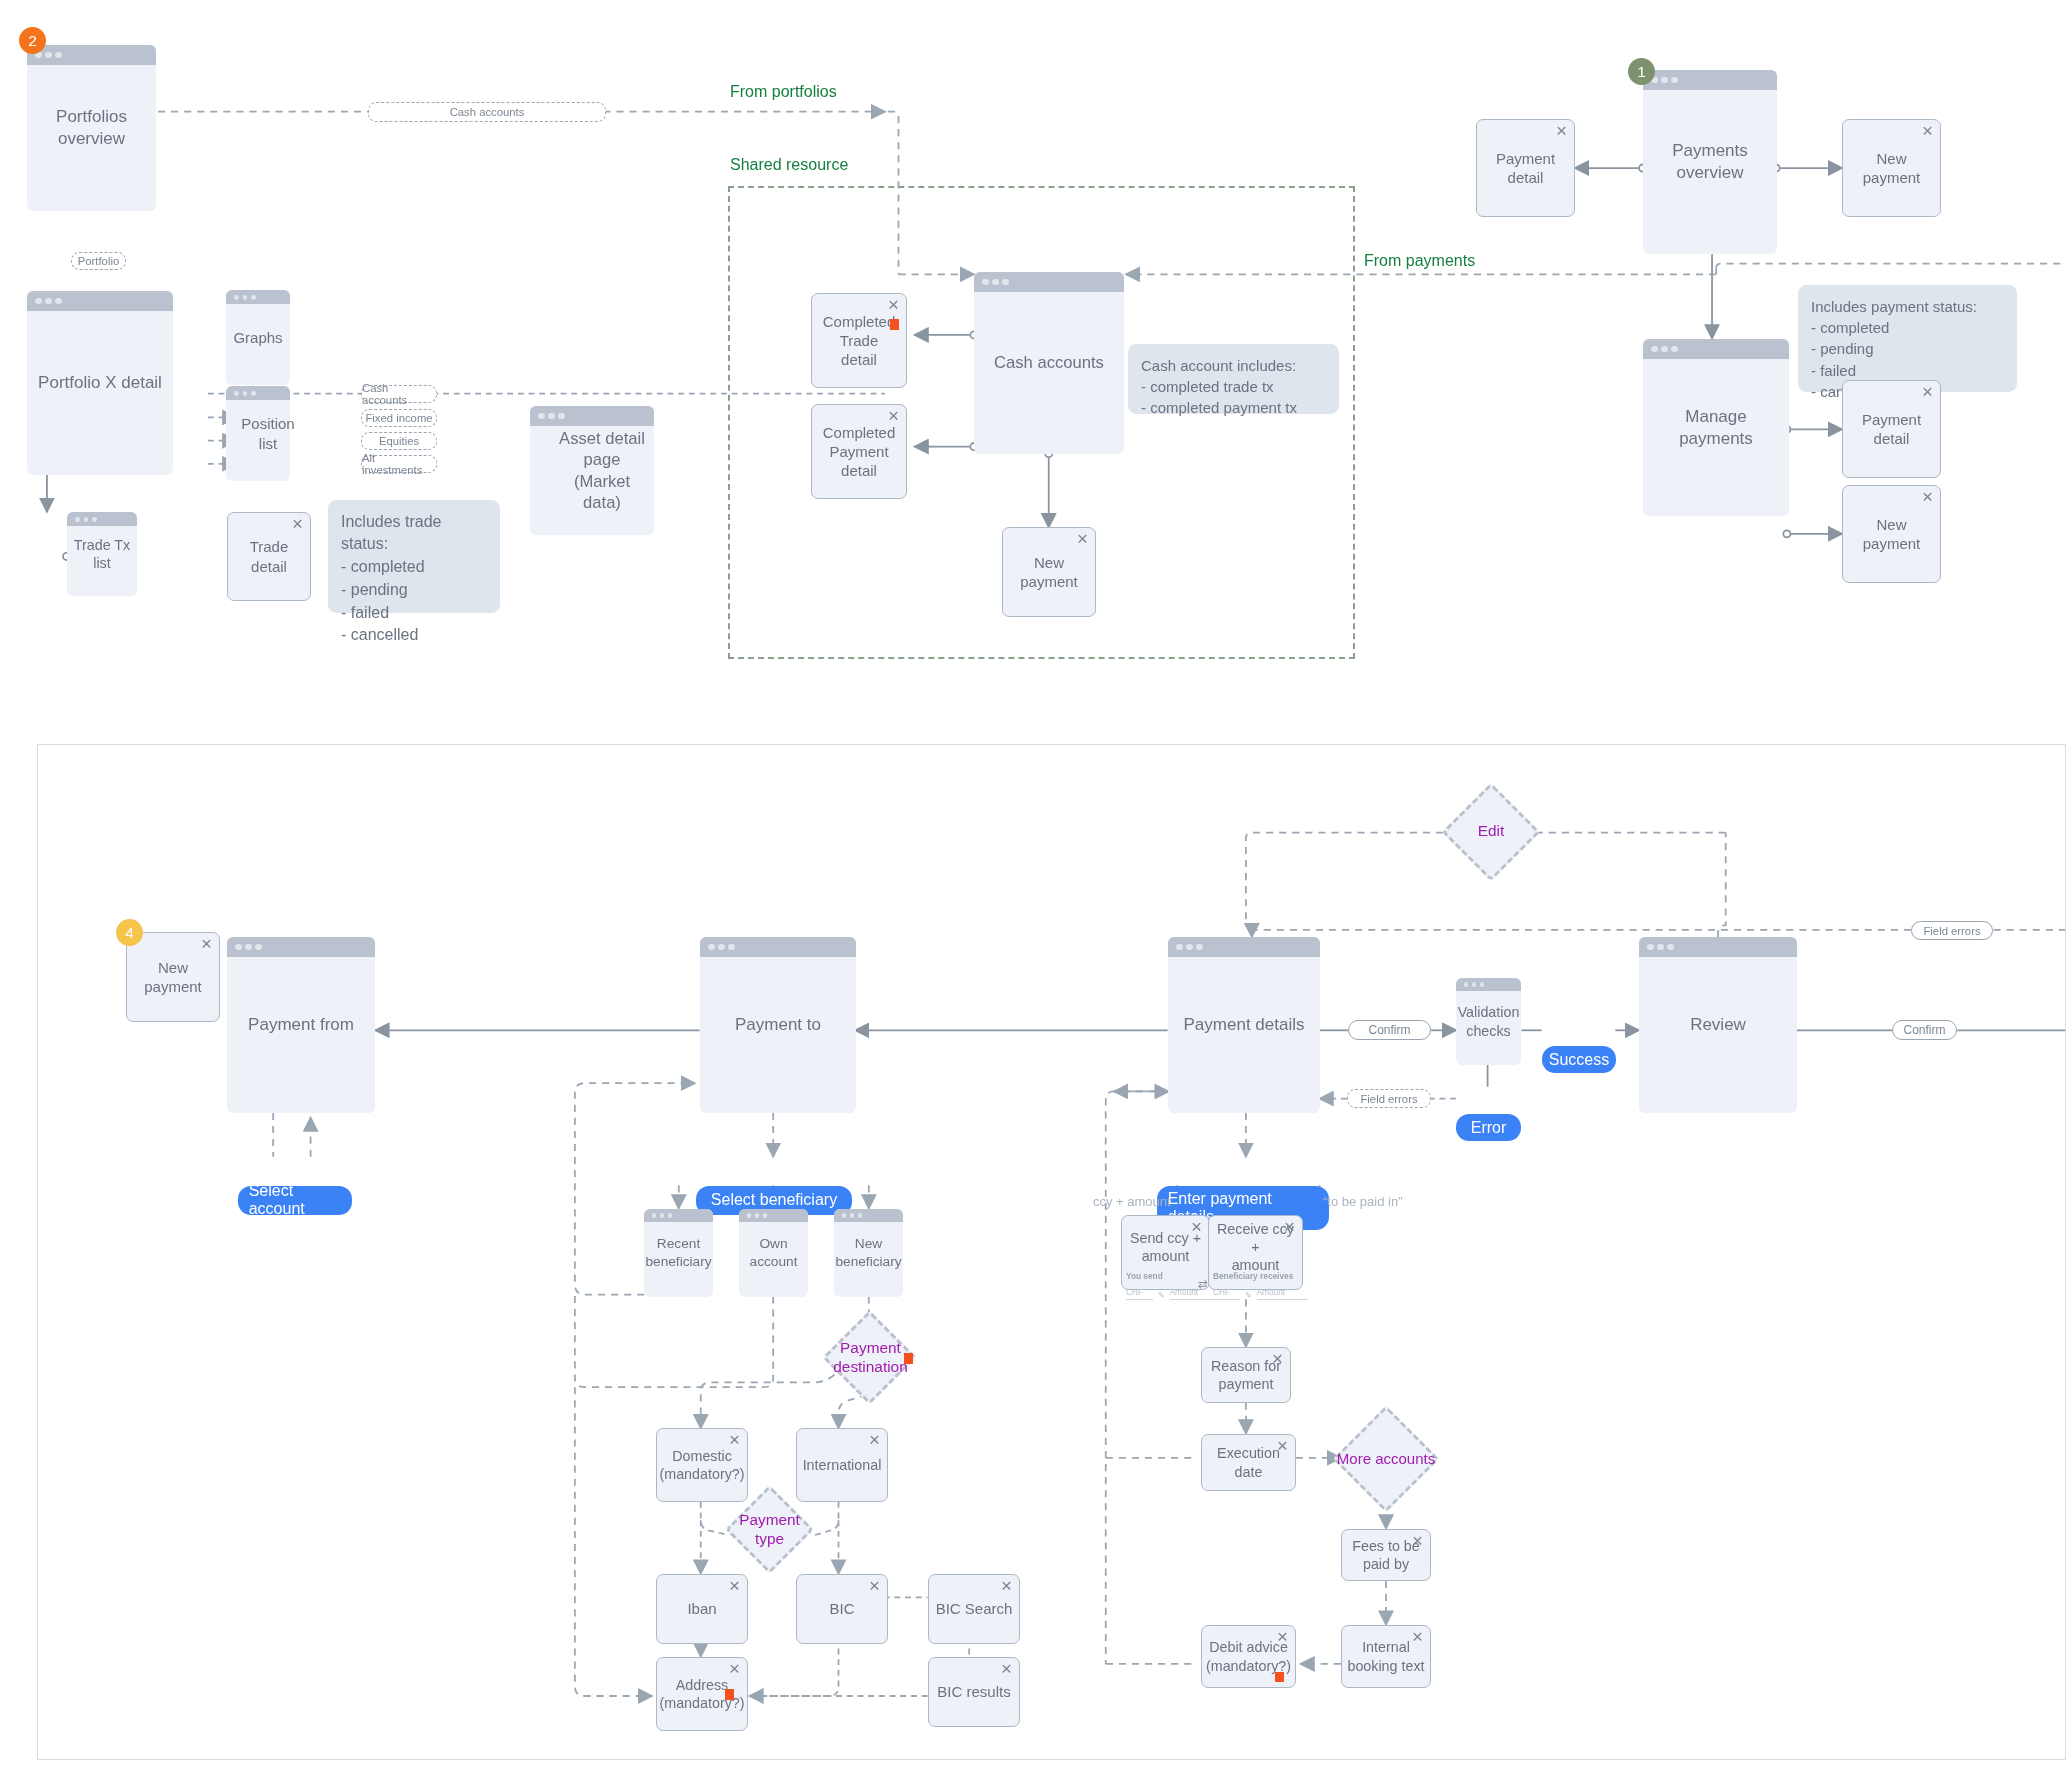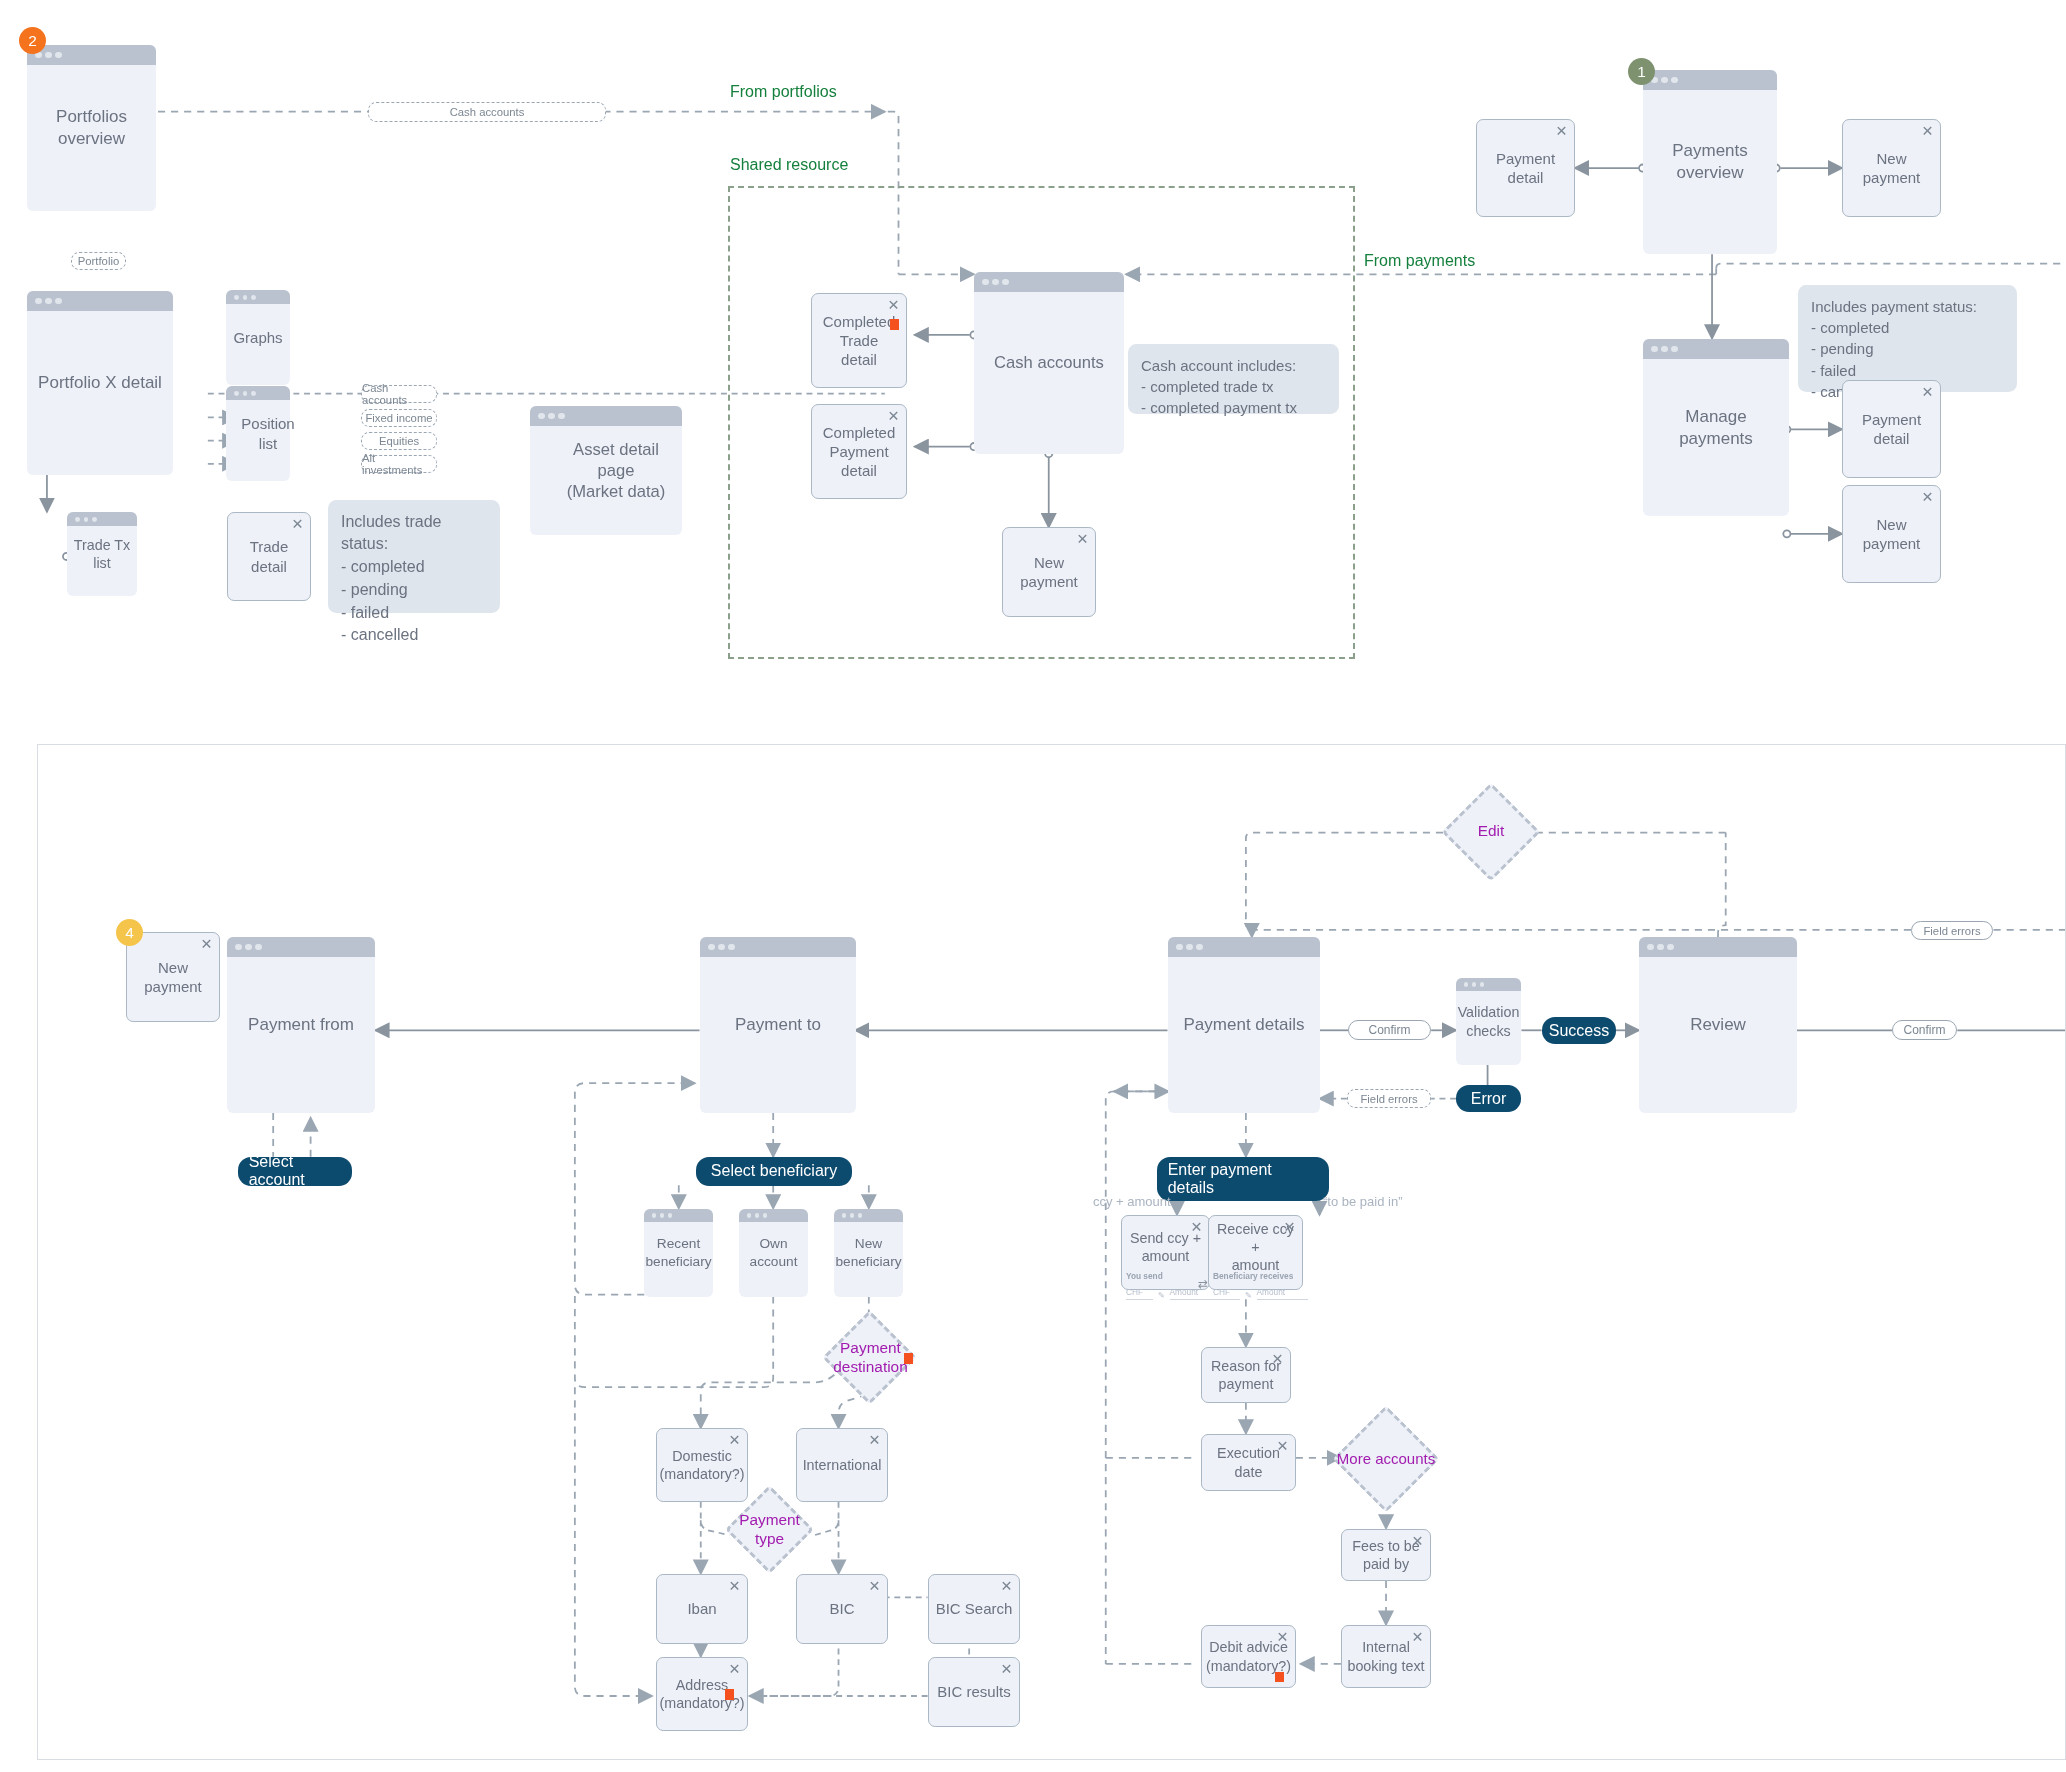--- a/index.html
+++ b/index.html
@@ -26,22 +26,22 @@
   .card .x{position:absolute;right:6.5px;top:4.2px;font-size:14.3px;color:#7c8793;font-weight:bold;line-height:1;}
   .card .redmark{position:absolute;width:9px;height:10.7px;background:#f4511e;}
 
   
   .diamond{position:absolute;background:#eef1f8;border:3px dashed #b9c2ce;
         transform:rotate(45deg);border-radius:4.8px;box-sizing:border-box;}
   .diamond-lbl{position:absolute;display:flex;align-items:center;justify-content:center;
         text-align:center;color:#a21caf;font-size:15.4px;line-height:1.22;pointer-events:none;}
 
   
-  .pill-dark{position:absolute;background:#0c4a6e;color:#fff;border-radius:13px;
-        display:flex;align-items:center;justify-content:center;font-size:16px;padding:0 10.7px;box-sizing:border-box;}
+  .pill-dark{position:absolute;background:#3b82f6;color:#fff;border-radius:13px;
+        display:flex;align-items:center;justify-content:center;font-size:16px;padding:0 10.7px;box-sizing:border-box;margin-top:29px;}
   
   .pill-out{position:absolute;background:#fff;border:1.2px solid #9aa6b2;border-radius:13px;
         display:flex;align-items:center;justify-content:center;color:#7c8793;font-size:12px;box-sizing:border-box;}
   
   .pill-dash{position:absolute;background:#fff;border:1.2px dashed #9aa6b2;border-radius:8.3px;
         display:flex;align-items:center;justify-content:center;color:#7c8793;font-size:11.3px;box-sizing:border-box;}
 
   
   .note{position:absolute;background:#dfe5ed;border-radius:8.3px;color:#6b7280;font-size:16px;
         line-height:1.42;padding:10.7px 13px;box-sizing:border-box;}
@@ -289,21 +289,21 @@
       </div>
     <div class="lbl" style="white-space:pre-line;">Position
 list</div>
   </div>
 
   <div class="pill-dash" style="left:361px;top:385px;width:76px;height:18px;">Cash accounts</div>
   <div class="pill-dash" style="left:361px;top:409px;width:76px;height:18px;">Fixed income</div>
   <div class="pill-dash" style="left:361px;top:432px;width:76px;height:18px;">Equities</div>
   <div class="pill-dash" style="left:361px;top:455px;width:76px;height:18px;">Alt investments</div>
 
-  <div class="win" style="left:530px;top:406px;width:152px;height:129px;font-size:16.6px;padding-left:20px;">
+  <div class="win" style="left:530px;top:406px;width:124px;height:129px;font-size:16.6px;padding-left:20px;">
     <div class="bar">
         <i></i>
         <i></i>
         <i></i>
       </div>
     <div class="lbl" style="white-space:pre-line;">Asset detail page
 (Market data)</div>
   </div>
 
   <div class="win" style="left:67px;top:512px;width:70px;height:84px;font-size:14.3px;">

